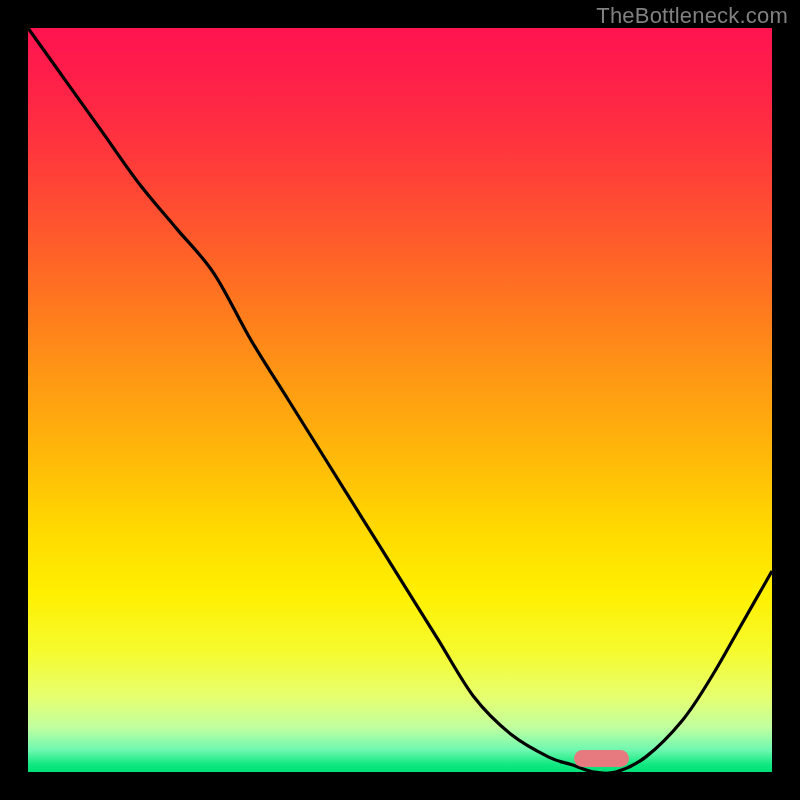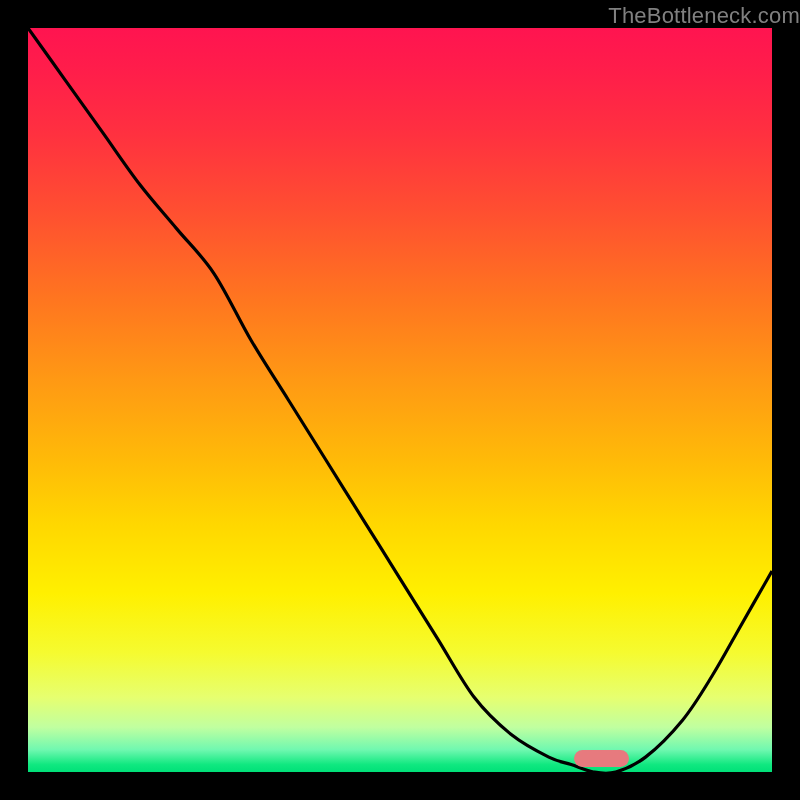--- a/index.html
+++ b/index.html
@@ -42,21 +42,21 @@
       #e6ff70 90%,
       #c0ffa0 94%,
       #70f8b0 97%,
       #10e880 99%,
       #00e078 100%
     );
   }
   .watermark {
     position: absolute;
     top: 3px;
-    right: 0;
+    right: 12px;
     color: #808080;
     font-size: 22px;
     font-weight: 500;
     letter-spacing: 0.2px;
     z-index: 5;
   }
   svg.curve {
     position: absolute;
     top: 0; left: 0;
     width: 744px; height: 744px;

